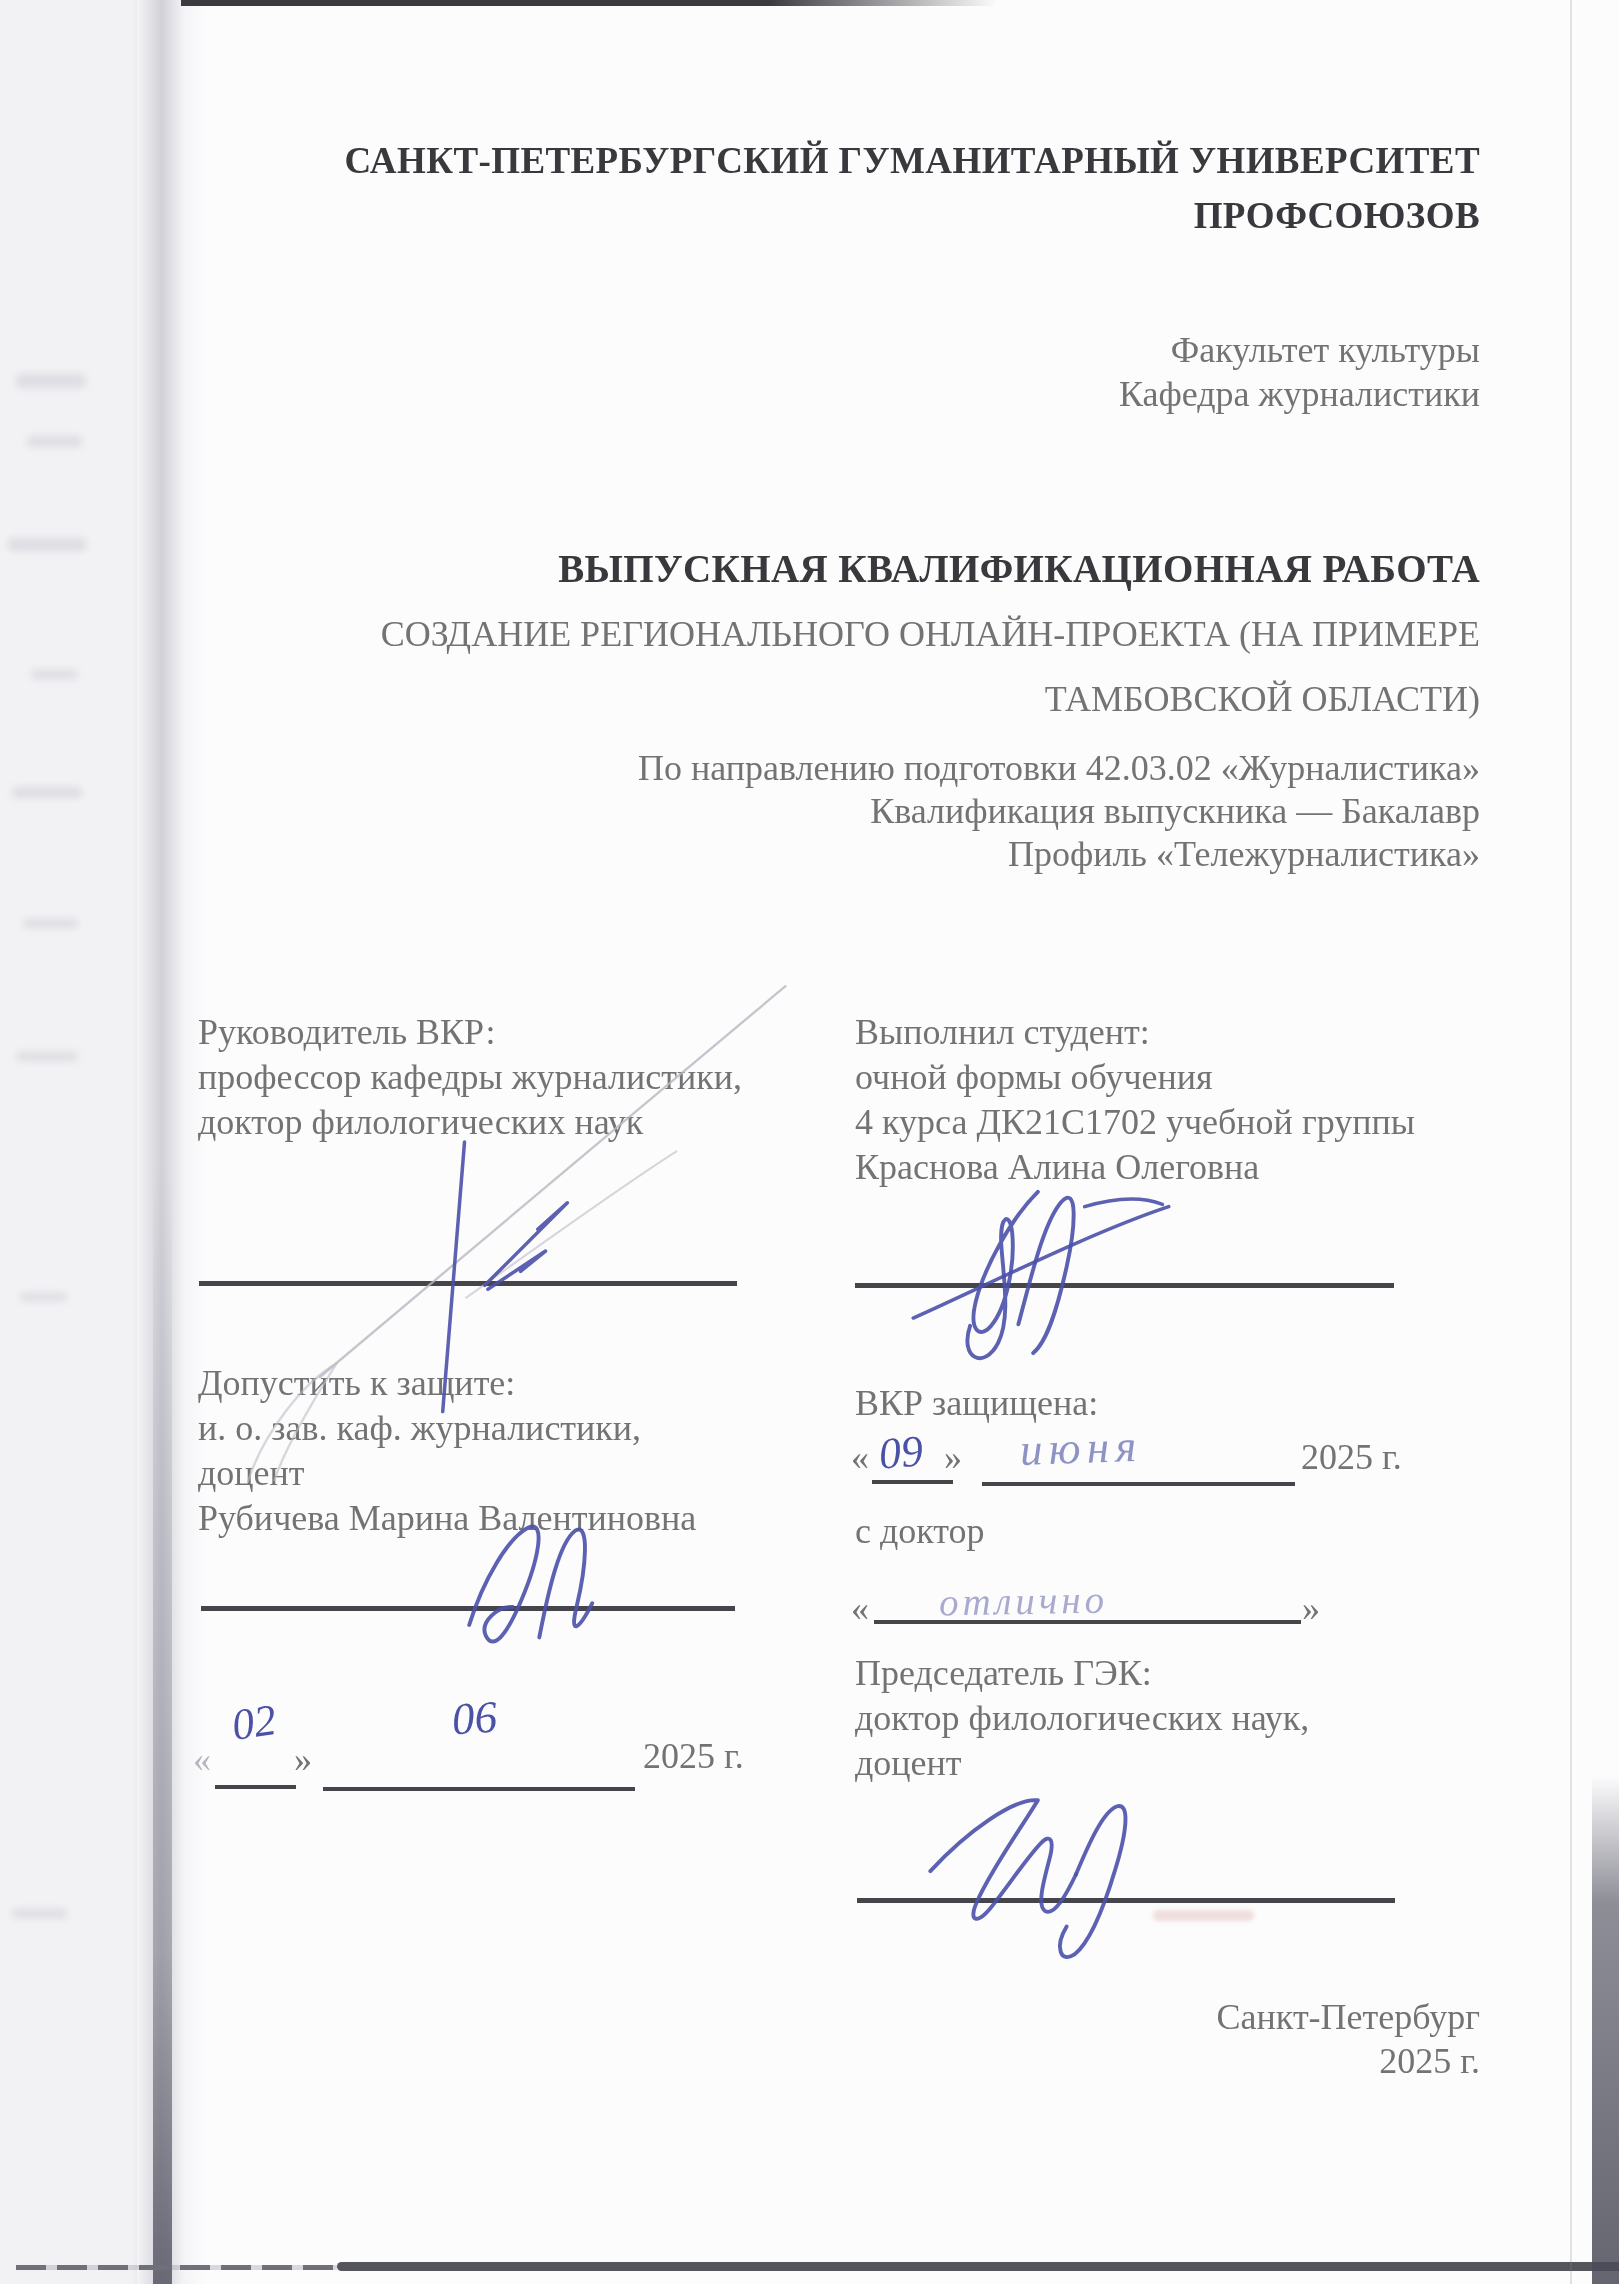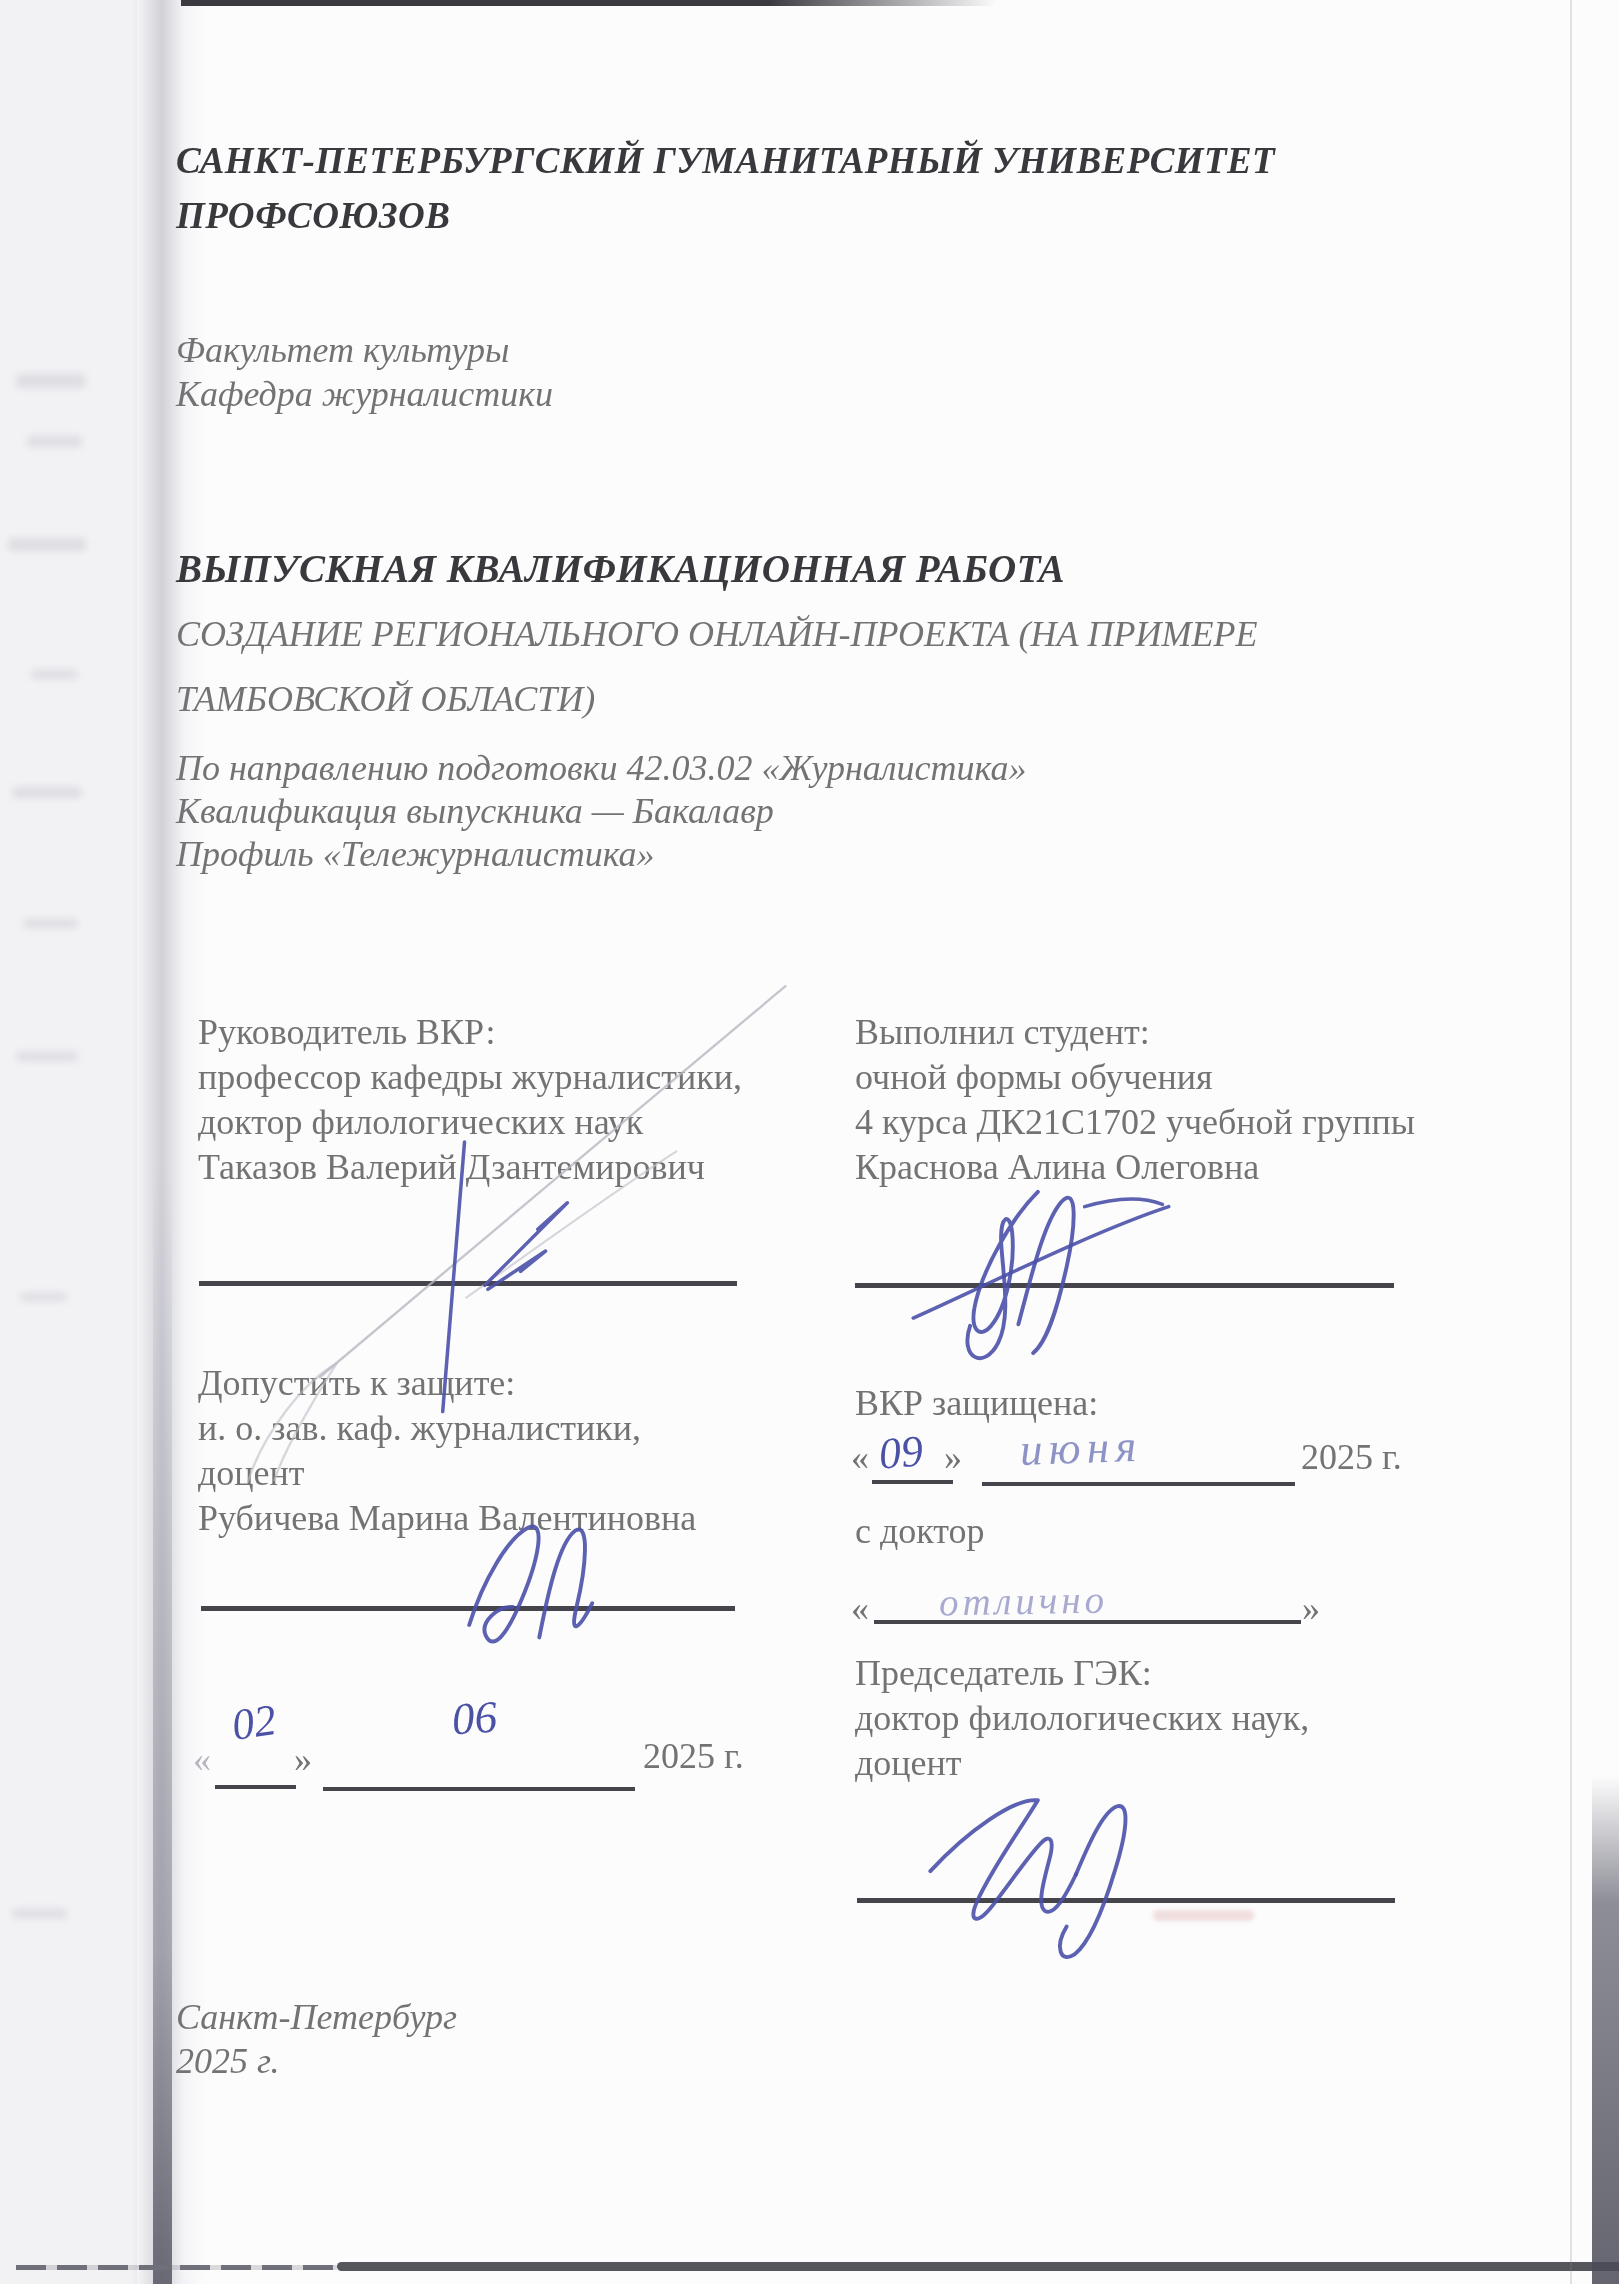--- a/index.html
+++ b/index.html
@@ -1,19 +1,19 @@
 <!DOCTYPE html>
 <html style="font-size:12.5px"><head>
 <meta charset="utf-8">
 <style>
   html,body{margin:0;padding:0;background:#e9e9ec;}
   .canvas{position:relative;width:1620px;height:2284px;background:#fcfcfd;overflow:hidden;
           font-family:"Liberation Serif","DejaVu Serif",serif;}
   .t{position:absolute;color:#737373;line-height:1.12;white-space:nowrap;}
-  .c{left:176px;width:1293px;text-align:left;font-style:italic;}
+  .c{left:187px;width:1293px;text-align:right;}
   .bold{font-weight:700;color:#38383d;}
   .h48{font-size:37px;letter-spacing:0.4px;}
   .h50{font-size:39px;letter-spacing:0.4px;}
   .s46{font-size:36px;}
   .col{position:absolute;color:#737373;font-size:36px;line-height:45px;white-space:nowrap;}
   .col div{white-space:nowrap;}
   .rule{position:absolute;background:#45454b;}
   .hand{position:absolute;font-style:italic;color:#4b51a5;white-space:nowrap;}
   .hand-light{color:#8e93c6;}
   .hand-faint{color:#9a9dc8;opacity:.85;}
@@ -70,21 +70,20 @@
   <div class="t c s46" style="top:614px">СОЗДАНИЕ РЕГИОНАЛЬНОГО ОНЛАЙН-ПРОЕКТА (НА ПРИМЕРЕ</div>
   <div class="t c s46" style="top:679px">ТАМБОВСКОЙ ОБЛАСТИ)</div>
   <div class="t c s46" style="top:748px">По направлению подготовки 42.03.02 «Журналистика»</div>
   <div class="t c s46" style="top:791px">Квалификация выпускника — Бакалавр</div>
   <div class="t c s46" style="top:834px">Профиль «Тележурналистика»</div>
 
   <div class="col" style="left:198px;top:1010px">
     <div>Руководитель ВКР:</div>
     <div>профессор кафедры журналистики,</div>
     <div>доктор филологических наук</div>
-    <div>Таказов Валерий Дзантемирович</div>
   </div>
 
   <div class="col" style="left:855px;top:1010px">
     <div>Выполнил студент:</div>
     <div>очной формы обучения</div>
     <div>4 курса ДК21С1702 учебной группы</div>
     <div>Краснова Алина Олеговна</div>
   </div>
 
   <div class="rule" style="left:199px;top:1281px;width:538px;height:4.7px"></div>

